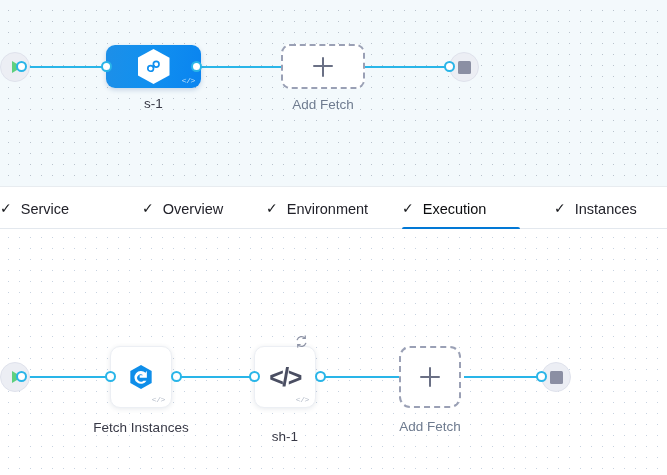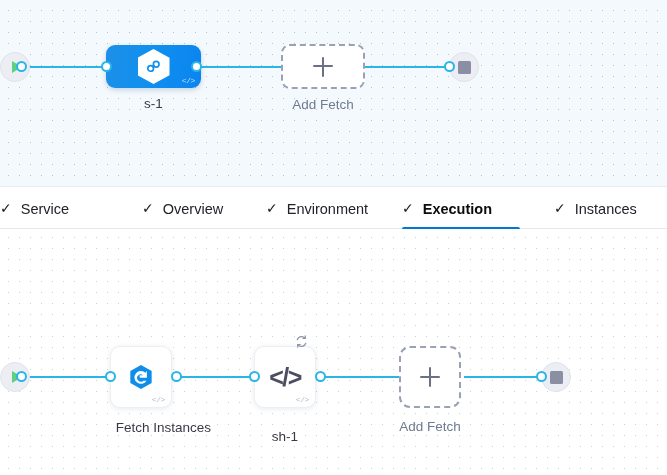--- a/index.html
+++ b/index.html
@@ -40,21 +40,21 @@
     position:absolute;top:0;height:43px;
     display:flex;align-items:center;gap:9px;
     font-size:14.5px;color:#22222a;
     cursor:pointer;white-space:nowrap;
     box-sizing:border-box;
   }
   .tab .tick{
     font-size:14px;line-height:1;color:#16181c;font-weight:600;
     display:inline-block;transform:translateY(-1px);
   }
-  .tab.active .tlabel{font-weight:bold;color:#0b0c0e;}
+  .tab.active .tlabel{font-weight:normal;color:#0b0c0e;}
   .tab.active::after{
     content:"";position:absolute;left:0;right:0;bottom:0;height:3px;
     background:#0278d5;border-radius:2px 2px 0 0;
   }
 
   
   .edge{position:absolute;height:2px;background:#29b5e8;}
   .dot{
     position:absolute;width:11px;height:11px;border-radius:50%;
     background:#ffffff;border:2.4px solid #29b5e8;box-sizing:border-box;
@@ -209,21 +209,21 @@
 
     <div class="step-node" style="left:110px;top:117px;">
       <svg width="28" height="28" viewBox="0 0 32 32" aria-hidden="true">
         <path d="M16 2.2 L28.2 9.1 L28.2 22.9 L16 29.8 L3.8 22.9 L3.8 9.1 Z" fill="#0f8ee9"></path>
         <path d="M21.2 11.2 a7.4 7.4 0 1 0 1.1 9.0 l-3.6 0 a4.2 4.2 0 1 1 -0.2 -6.3 l-4.0 0 0 3.0 8.2 0 0 -8.0 -1.5 2.3 z" fill="#ffffff"></path>
       </svg>
       <span class="code-badge on-white">&lt;/&gt;</span>
     </div>
     <div class="dot" style="left:105px;top:142px;"></div>
     <div class="dot" style="left:171px;top:142px;"></div>
-    <div class="node-label" style="left:71px;top:191px;width:140px;text-align:right;">Fetch Instances</div>
+    <div class="node-label" style="left:71px;top:191px;width:140px;">Fetch Instances</div>
 
     <div class="step-node" style="left:254px;top:117px;">
       <span class="code-glyph">&lt;/&gt;</span>
       <span class="loop-badge">
         <svg width="15" height="15" viewBox="0 0 24 24" aria-hidden="true">
           <g fill="none" stroke="#8d93a6" stroke-width="1.9" stroke-linecap="round">
             <path d="M5.1 9.2 A7.4 7.4 0 0 1 17.6 6.6"></path>
             <path d="M18.9 14.8 A7.4 7.4 0 0 1 6.4 17.4"></path>
             <path d="M17.9 3.0 L18.1 7.0 L14.2 6.9"></path>
             <path d="M6.1 21.0 L5.9 17.0 L9.8 17.1"></path>

